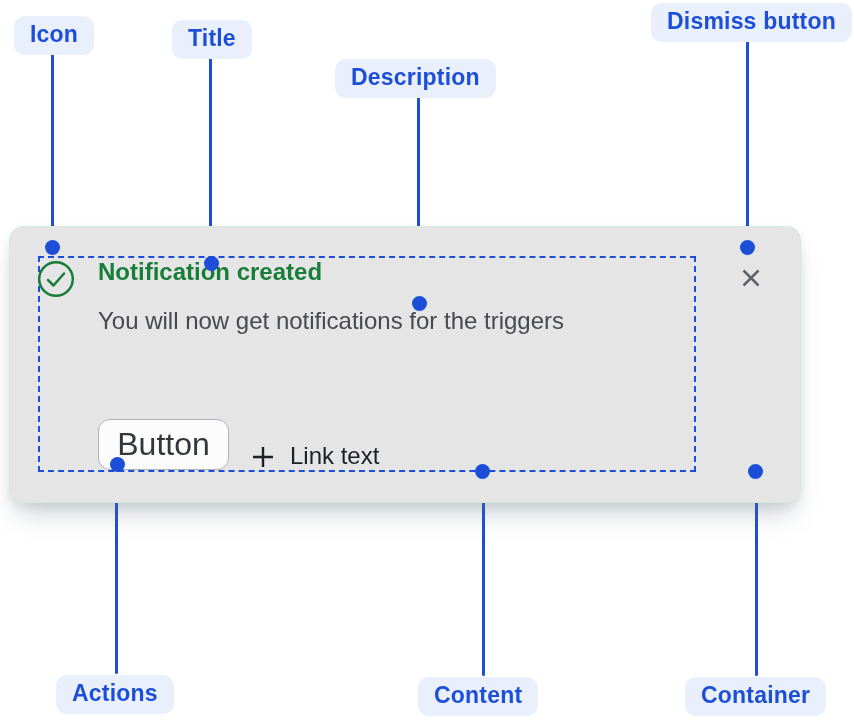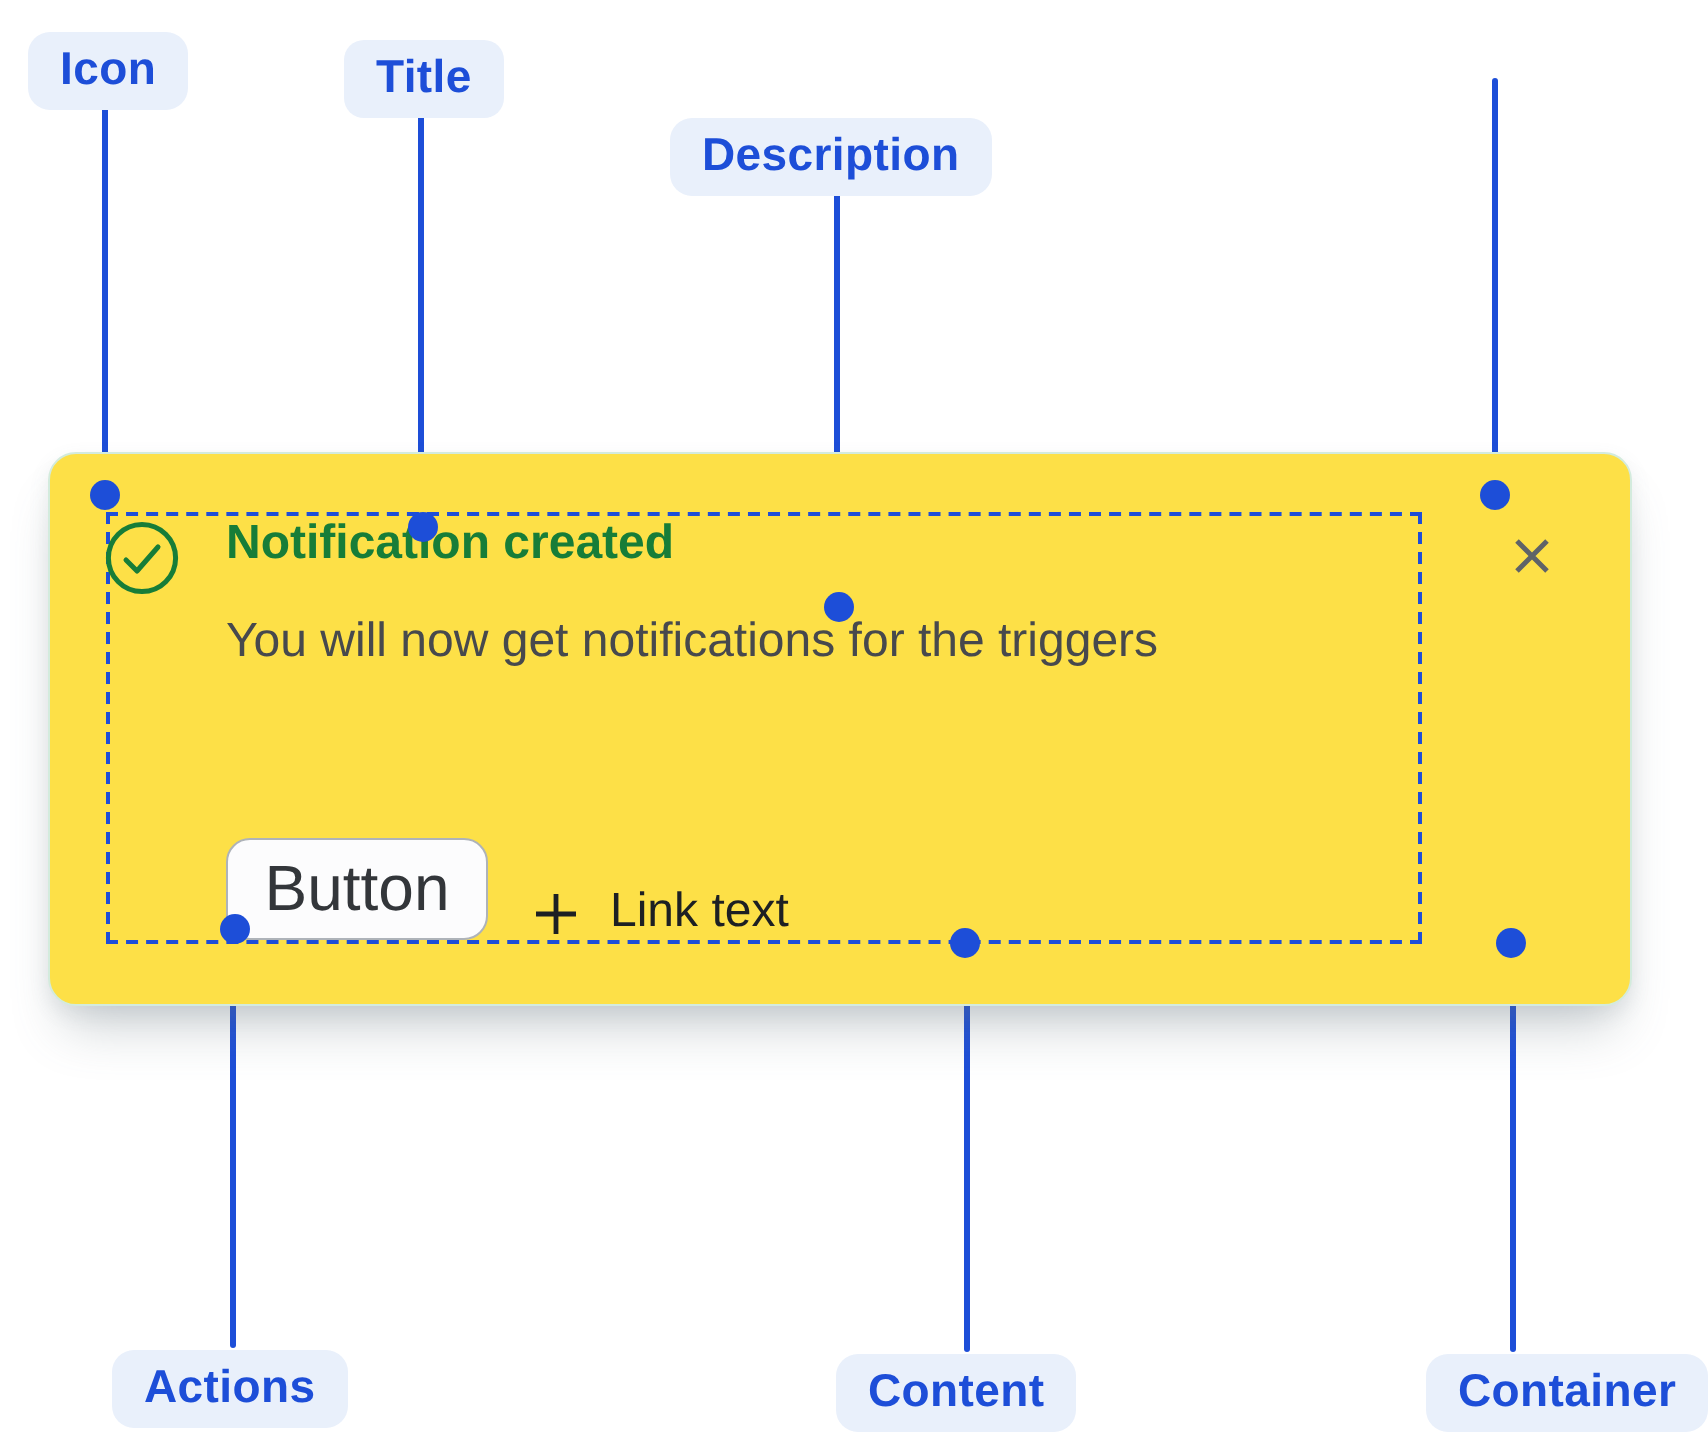--- a/index.html
+++ b/index.html
@@ -11,22 +11,22 @@
   .pill{
     position:absolute;background:#e9f0fb;color:#1d4ed8;
     font-size:23px;font-weight:700;letter-spacing:.2px;
     padding:5px 16px 7px 16px;border-radius:11px;white-space:nowrap;
   }
   
   .line{position:absolute;width:3px;background:#1d4ed8;border-radius:2px;}
   .dot{position:absolute;width:15px;height:15px;border-radius:50%;background:#1d4ed8;}
   
   .flag{
-    position:absolute;left:24px;top:226px;width:790px;height:275px;
-    background:#fde047;border:1px solid #d3ebdd;border-radius:14px;
+    position:absolute;left:9px;top:226px;width:790px;height:275px;
+    background:#e5e5e5;border:1px solid #d3ebdd;border-radius:14px;
     box-shadow:0 18px 26px -8px rgba(96,112,122,0.32), 0 4px 10px rgba(96,112,122,0.12);
   }
   .content-outline{
     position:absolute;left:28px;top:29px;width:658px;height:216px;
     border:2.5px dashed #1d4ed8;box-sizing:border-box;
   }
   .status-icon{position:absolute;left:27px;top:33px;width:38px;height:38px;}
   .flag-title{
     position:absolute;left:88px;top:31px;font-size:24px;font-weight:700;color:#177d38;
   }
@@ -104,17 +104,18 @@
   <div class="dot" style="left:204px;top:256px;"></div>
   <div class="dot" style="left:412px;top:296px;"></div>
   <div class="dot" style="left:740px;top:240px;"></div>
   <div class="dot" style="left:110px;top:457px;"></div>
   <div class="dot" style="left:475px;top:464px;"></div>
   <div class="dot" style="left:748px;top:464px;"></div>
 
   <div class="pill" style="left:14px;top:16px;">Icon</div>
   <div class="pill" style="left:172px;top:20px;border-radius:10px;">Title</div>
   <div class="pill" style="left:335px;top:59px;">Description</div>
+  <div class="pill" style="left:651px;top:3px;">Dismiss button</div>
   <div class="pill" style="left:56px;top:675px;">Actions</div>
   <div class="pill" style="left:418px;top:677px;">Content</div>
-  <div class="pill" style="left:685px;top:677px;margin-left:28px;">Container</div>
+  <div class="pill" style="left:685px;top:677px;">Container</div>
 
 </div>
 
 </body></html>

